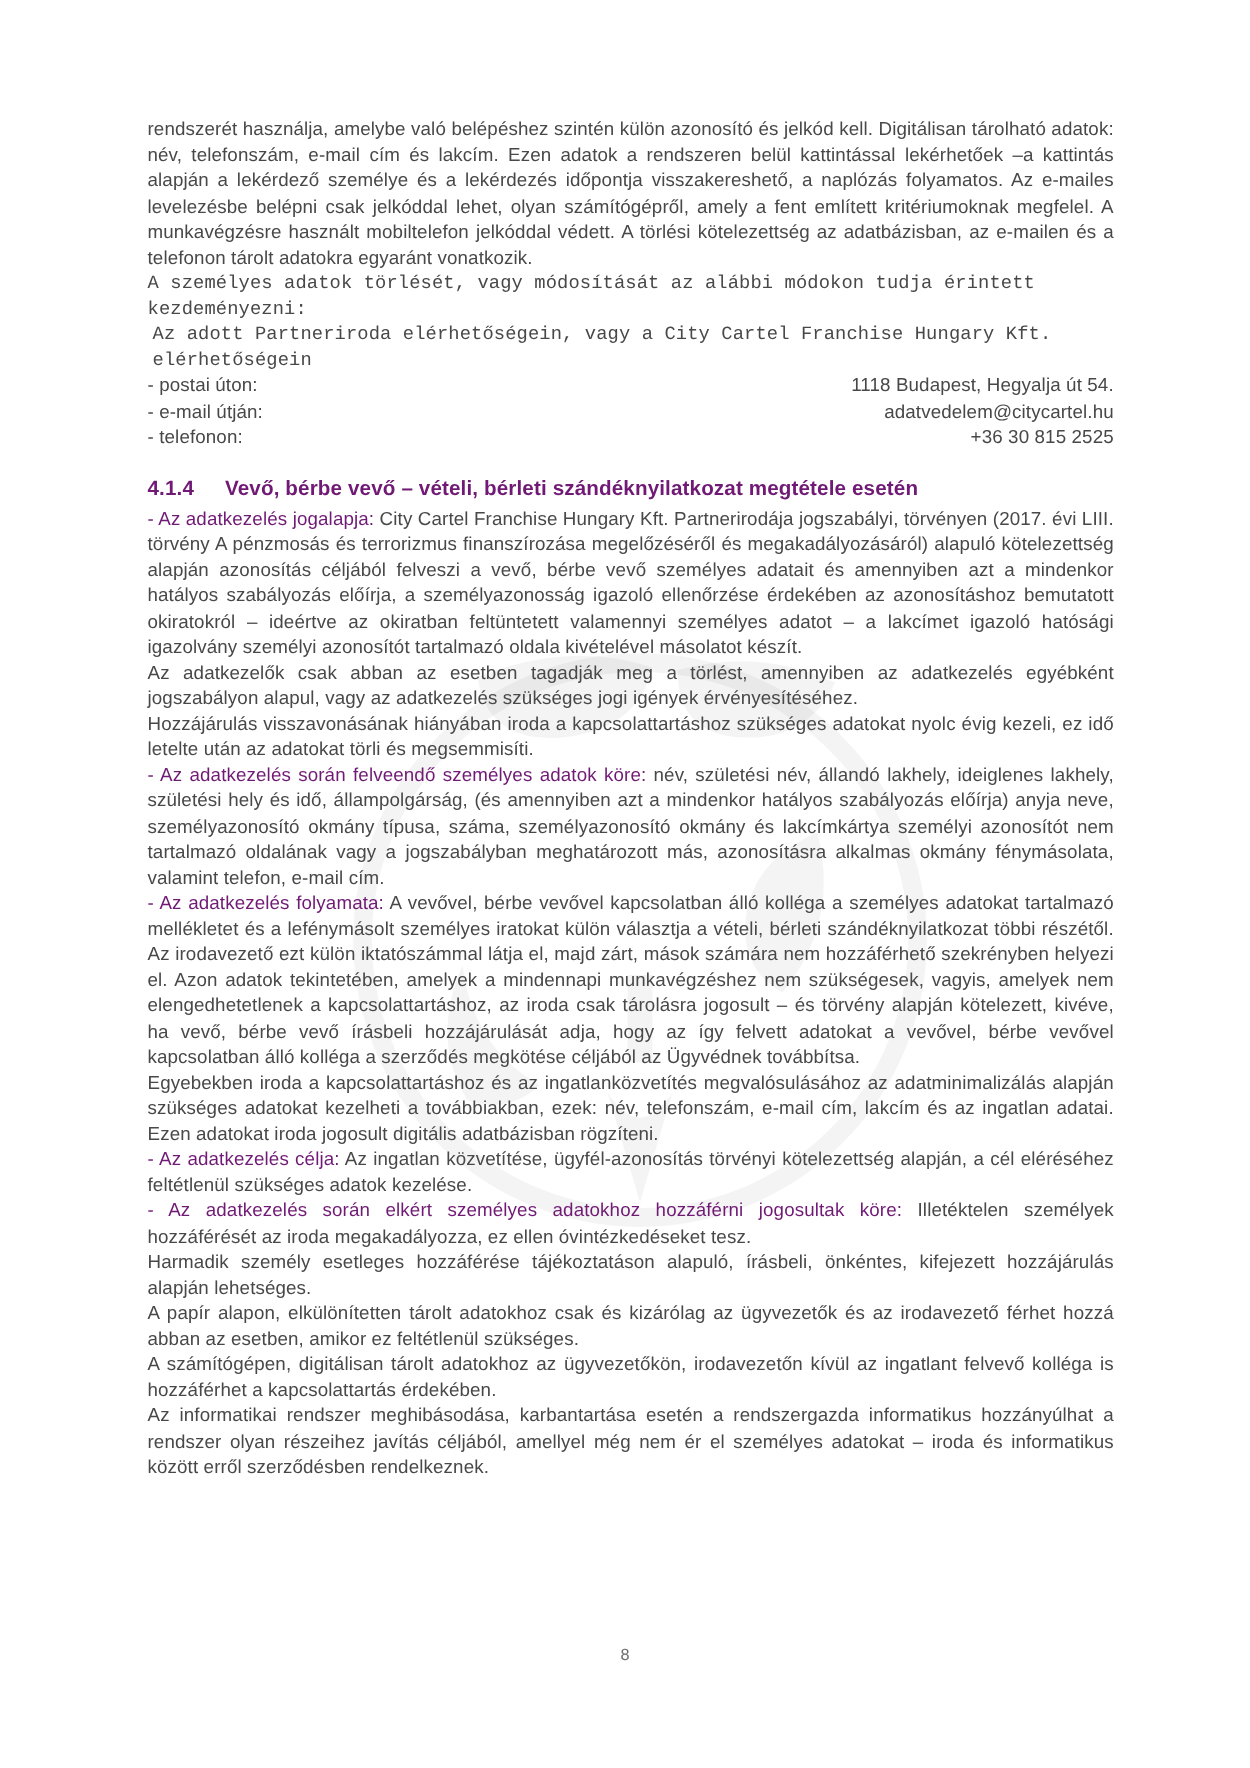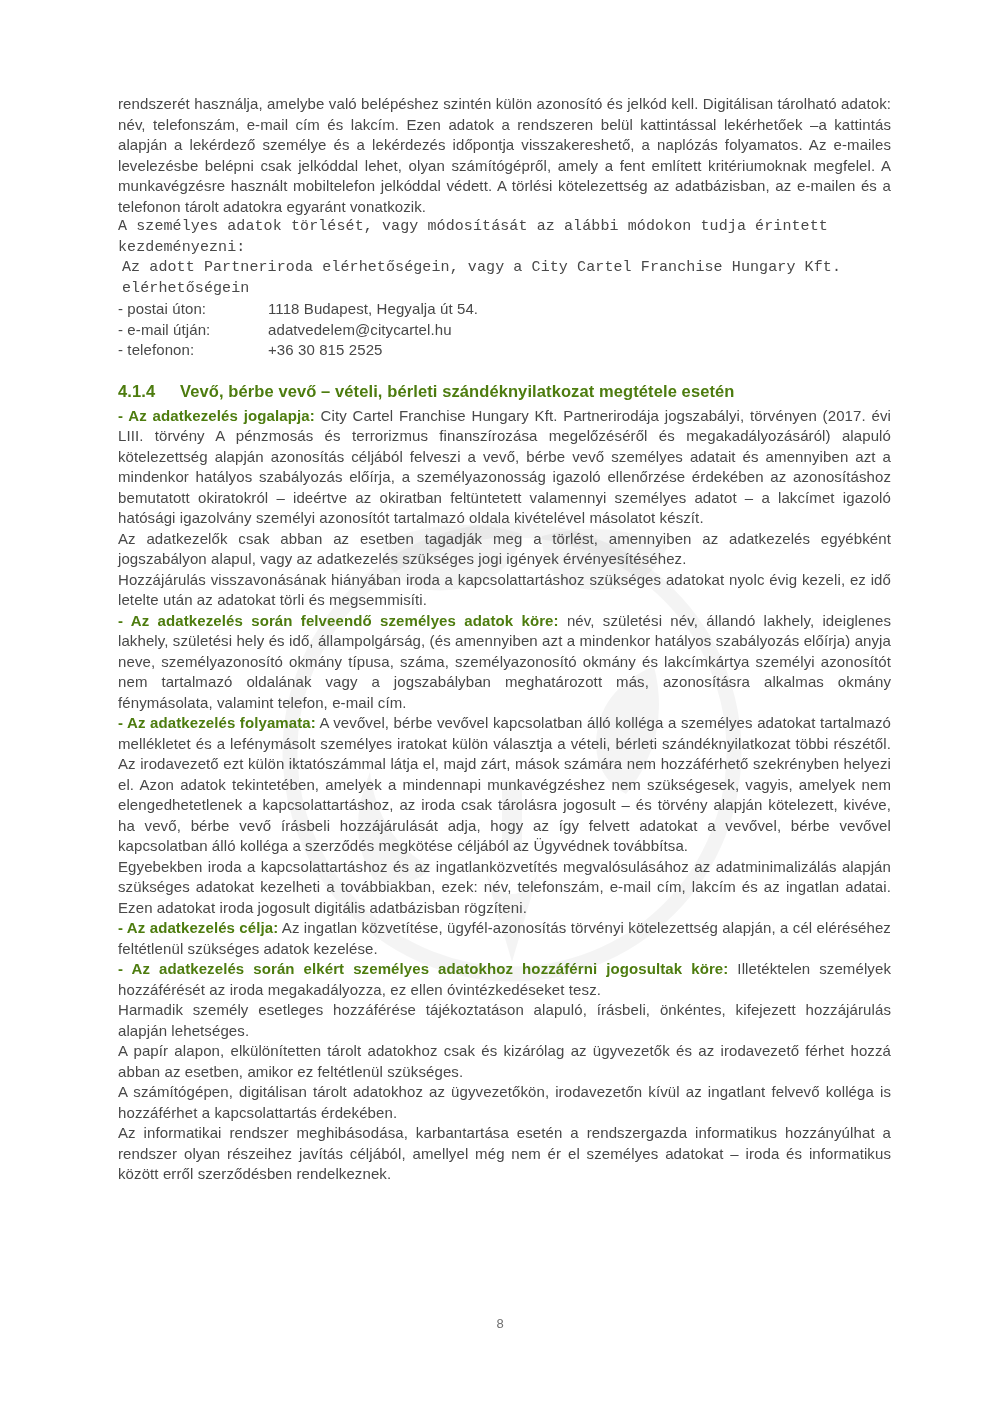--- a/index.html
+++ b/index.html
@@ -25,33 +25,33 @@
     color: #484848;
     font-size: 15px;
     line-height: 20.5px;
     letter-spacing: 0.1px;
   }
   .content p { margin: 0; text-align: justify; }
   p.single { text-align: left; font-family: Liberation Mono, monospace; }
   p.indent1 { padding-left: 4px; }
   .contacts .crow { display: flex; }
   .contacts .clabel { flex: 0 0 150px; }
-  .contacts .cvalue { flex: 1 1 auto; }
+  .contacts .cvalue { flex: 1 1 auto; text-align: right; }
   .heading {
     display: flex;
     margin: 18px 0 3px 0;
     font-size: 16.5px;
     line-height: 24px;
     font-weight: 700;
     color: #161616;
     letter-spacing: 0.1px;
   }
   .heading .hnum { flex: 0 0 62px; }
-  #paras p strong, .heading { color: #4d7c0f; }
-  #paras p strong { font-weight: 700; }
+  #paras p strong, .heading { color: #701a75; }
+  #paras p strong { font-weight: 400; }
   .pagenum {
     position: absolute;
     left: 0;
     right: 0;
     top: 1316px;
     text-align: center;
     color: #6f6f6f;
     font-size: 13px;
   }
 </style>

